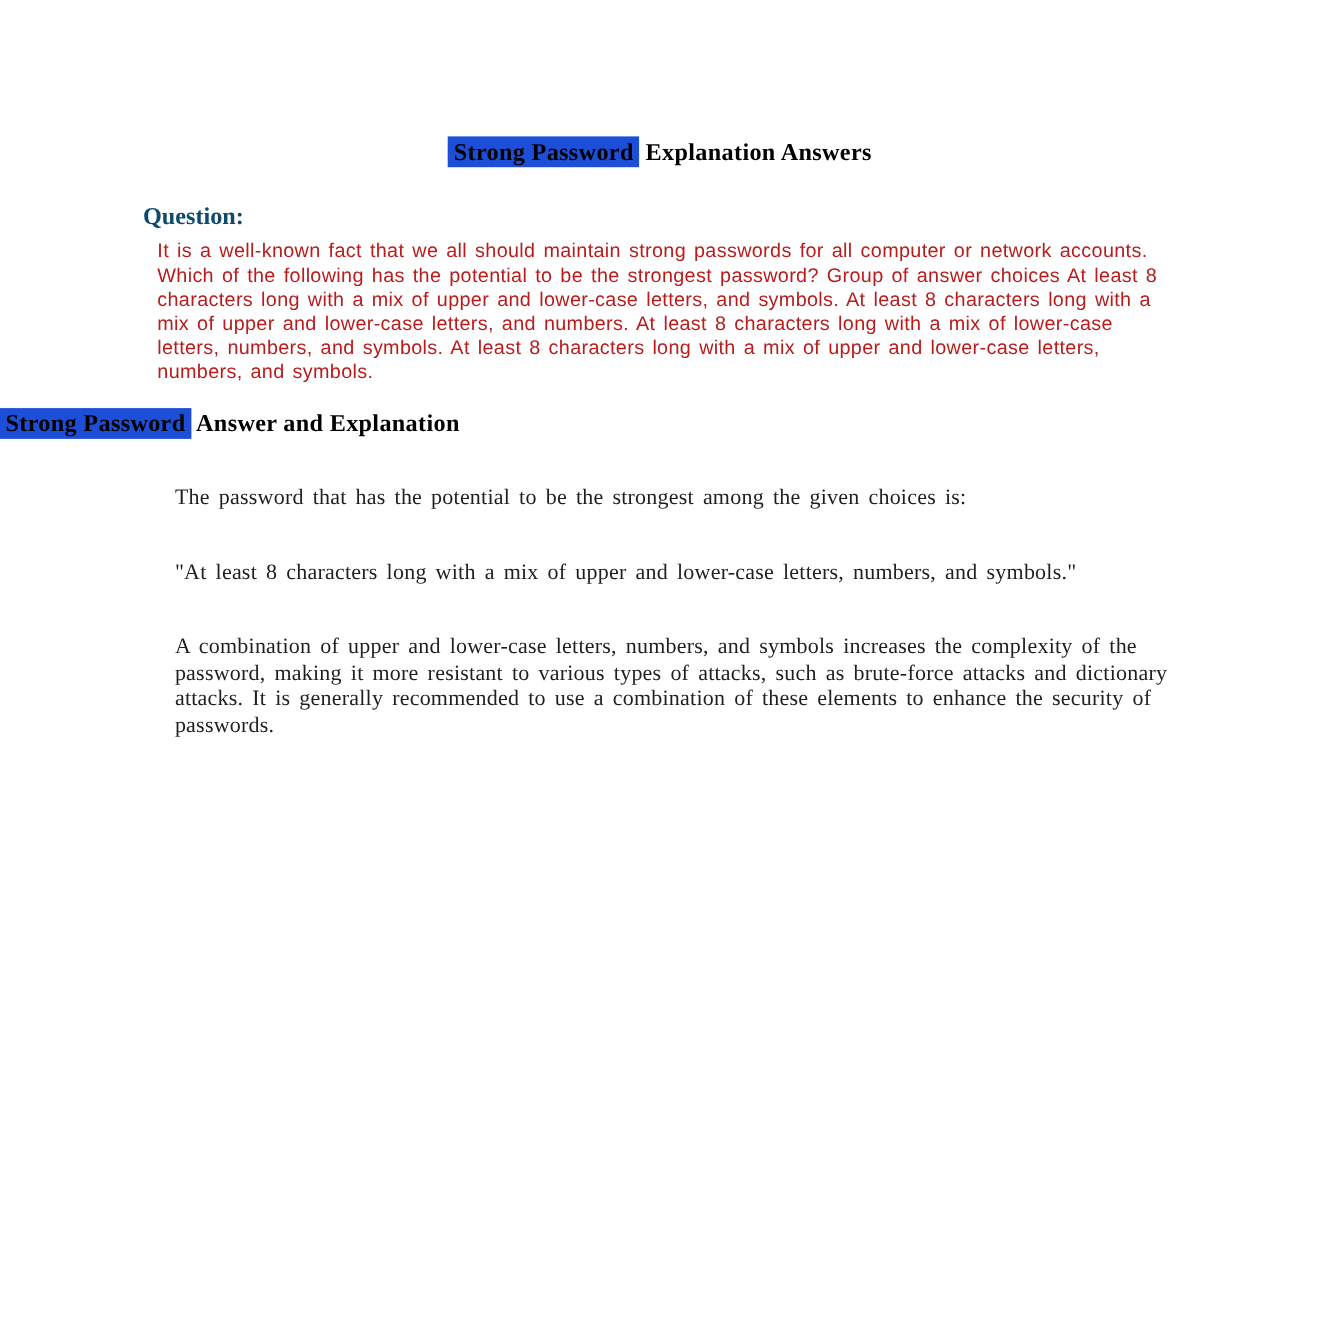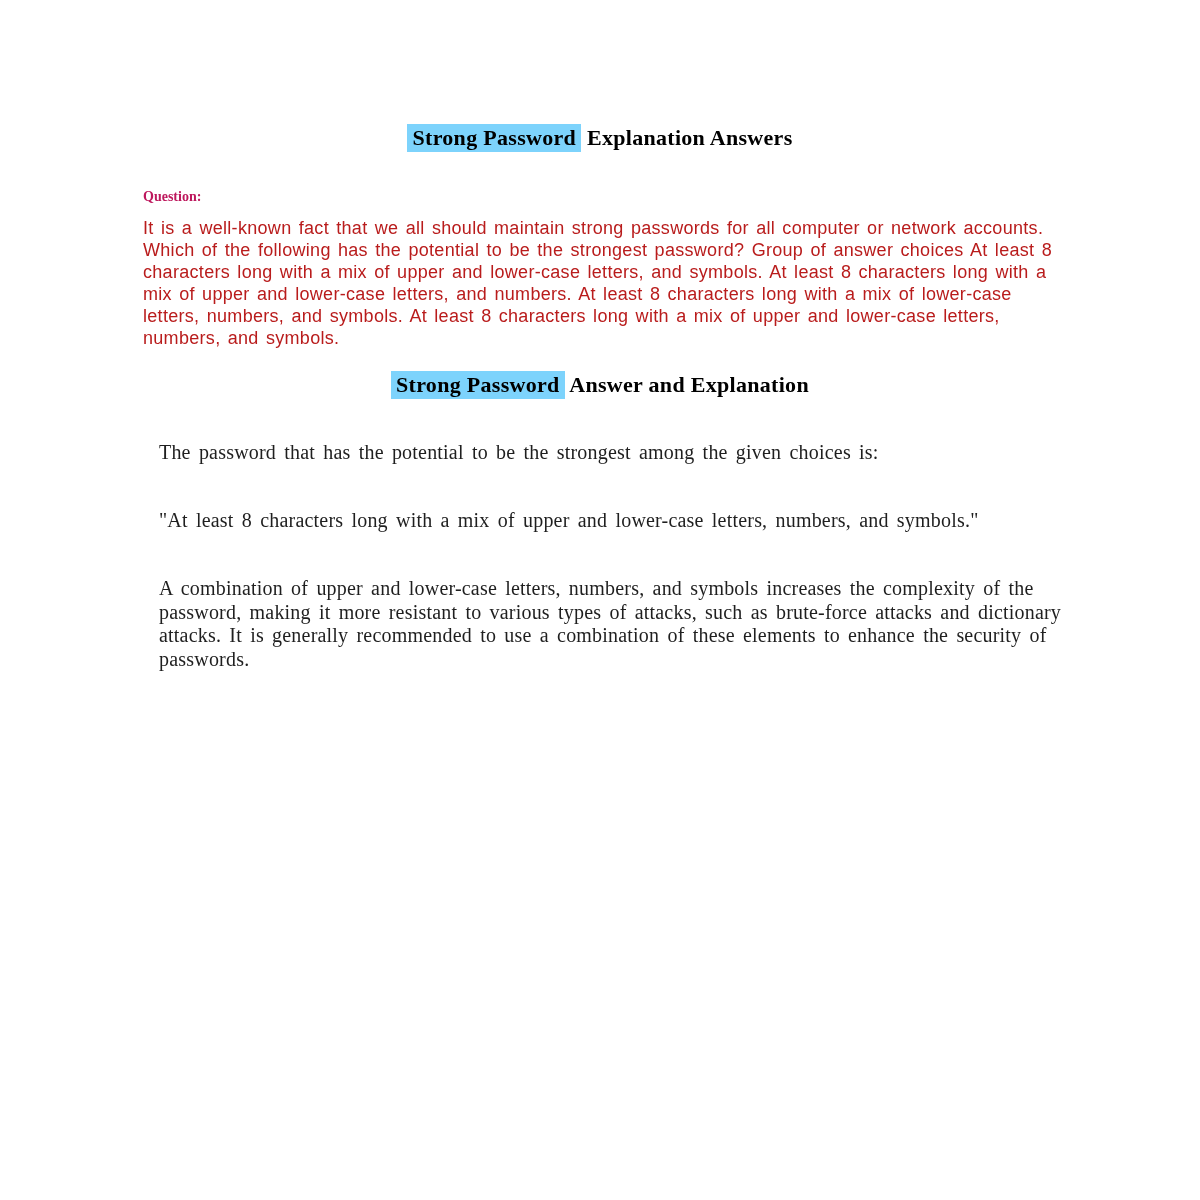--- a/index.html
+++ b/index.html
@@ -23,52 +23,51 @@
     width: 1200px;
     text-align: center;
     font-family: "Liberation Serif", serif;
     font-weight: bold;
     font-size: 22px;
     line-height: 28px;
     color: #000000;
     letter-spacing: 0.3px;
   }
   .hl {
-    background: #7dd3fc;
+    background: #1d4ed8;
     padding: 1px 5px 2px 5px;
   }
   .question-label {
     position: absolute;
     top: 184px;
-    left: 143px;
+    left: 130px;
     font-family: "Liberation Serif", serif;
     font-weight: bold;
-    font-size: 14px;
+    font-size: 22px;
     line-height: 26px;
-    color: #be185d;
+    color: #0c4a6e;
   }
   .question-text {
     position: absolute;
     top: 217px;
     left: 143px;
     width: 920px;
     font-family: "Liberation Sans", sans-serif;
     font-size: 18px;
     line-height: 22px;
     letter-spacing: 0.3px;
     word-spacing: 2px;
     color: #b91c1c;
     text-align: left;
   }
   .answer-heading {
     position: absolute;
     top: 371px;
     left: 0;
     width: 1200px;
-    text-align: center;
     font-family: "Liberation Serif", serif;
     font-weight: bold;
     font-size: 22px;
     line-height: 28px;
     color: #000000;
     letter-spacing: 0.3px;
   }
   .serif-para {
     position: absolute;
     left: 159px;

